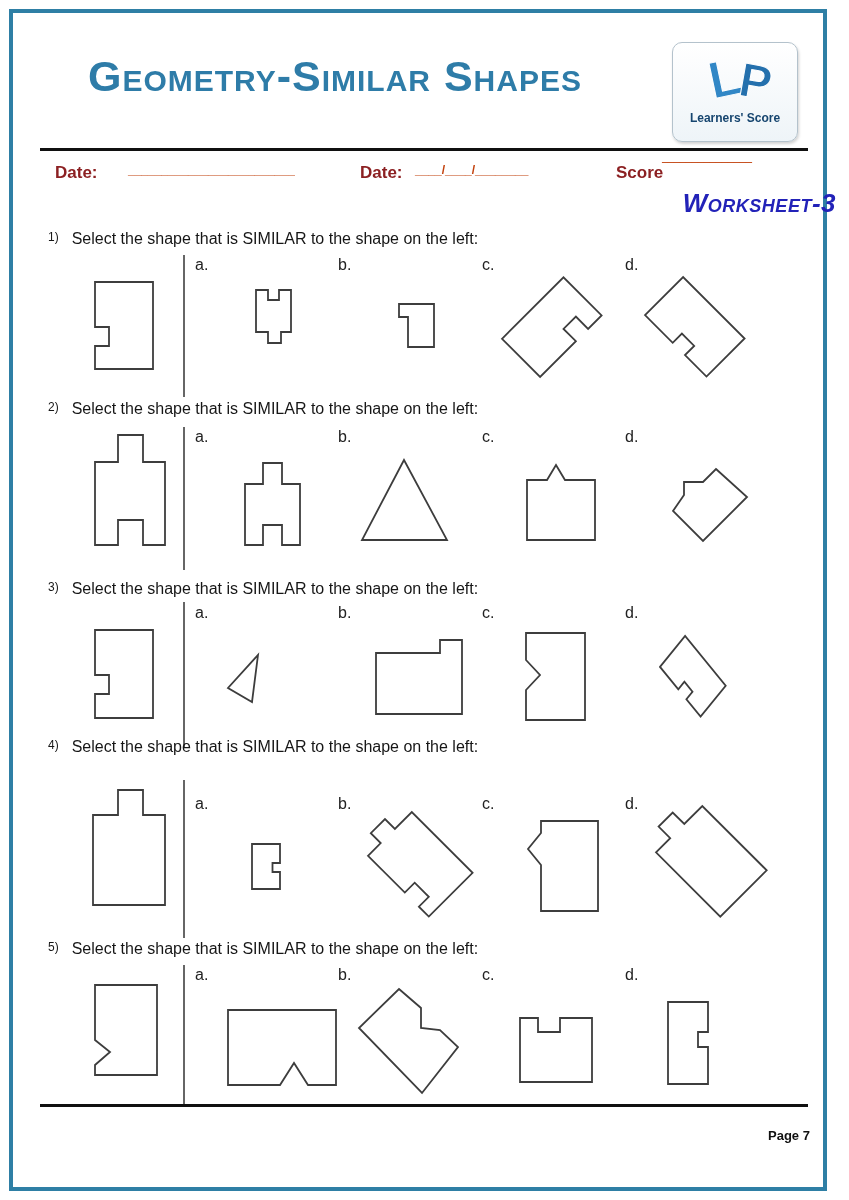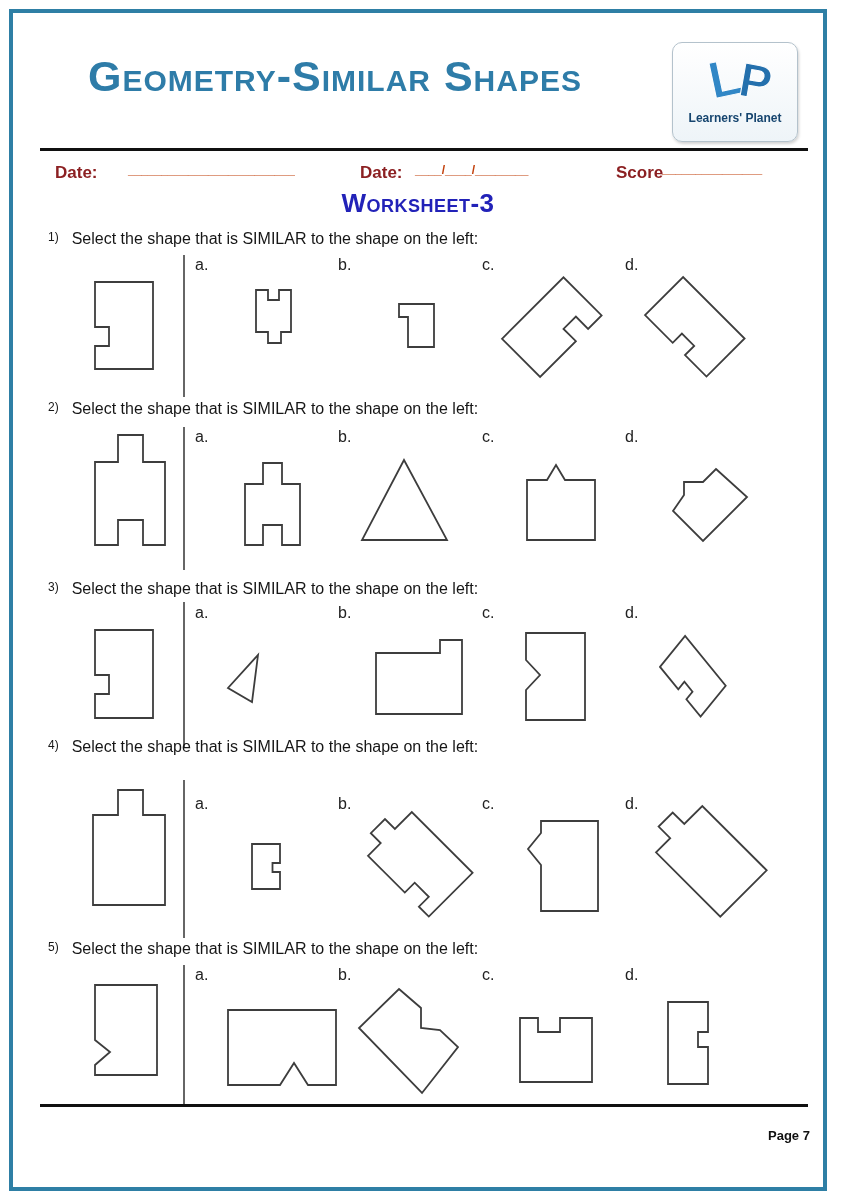--- a/index.html
+++ b/index.html
@@ -9,22 +9,22 @@
   .title{position:absolute;left:88px;top:52px;margin:0;font-variant:small-caps;
          font-weight:bold;font-size:43px;letter-spacing:1px;color:#2e7ca8;}
   .logo{position:absolute;left:672px;top:42px;width:124px;height:98px;border:1px solid #b4c2cc;
         border-radius:10px;background:linear-gradient(#ffffff,#eef4f8);
         box-shadow:1px 2px 3px rgba(0,0,0,.18);text-align:center;}
   .logo svg{display:block;margin:0 auto;}
   .logo-caption{font-size:12px;font-weight:bold;color:#16456f;margin-top:-4px;}
   .hline{position:absolute;left:40px;width:768px;height:3px;background:#101010;}
   .meta{position:absolute;font-weight:bold;font-size:17px;color:#8c2022;white-space:pre;}
   .meta-line{position:absolute;font-weight:bold;font-size:12px;color:#c2410c;white-space:pre;letter-spacing:0px;}
-  .ws-title{position:absolute;left:0;right:0;top:188px;text-align:center;font-variant:small-caps;
-            font-weight:bold;font-size:26px;color:#2222b8;letter-spacing:0.5px;}
+  .ws-title{position:absolute;left:0;right:0;top:188px;text-align:right;font-variant:small-caps;
+            font-weight:bold;font-size:26px;color:#2222b8;letter-spacing:0.5px;font-style:italic;}
   .q-text{position:absolute;left:48px;font-size:16px;color:#161616;white-space:nowrap;}
   .q-num{font-size:12px;position:relative;top:-3px;margin-right:13px;}
   .opt-label{position:absolute;font-size:16px;color:#222;}
   .divider{position:absolute;width:2px;background:#666;}
   svg.shape{position:absolute;overflow:visible;}
   svg.shape polygon{fill:none;stroke:#3d3d3d;stroke-width:1.8;stroke-linejoin:miter;}
   .footer-url{position:absolute;left:0;right:0;top:1122px;text-align:center;
               font-family:"Liberation Serif",serif;font-style:italic;font-size:17px;color:#1c1c1c;}
   .page-num{position:absolute;left:760px;top:1128px;font-size:13px;font-weight:bold;color:#111;padding-left:8px;}
 </style>
@@ -34,31 +34,31 @@
 <div class="page">
   <div class="frame"></div>
 
   <h1 class="title">Geometry-Similar Shapes</h1>
 
   <div class="logo">
     <svg width="124" height="72" viewBox="0 0 124 72">
       <text x="40" y="56" font-family="Liberation Sans, sans-serif" font-size="52" font-weight="bold" fill="#3187c6" stroke="#ffffff" stroke-width="1" transform="rotate(-12 40 56)">L</text>
       <text x="64" y="52" font-family="Liberation Sans, sans-serif" font-size="48" font-weight="bold" fill="#2470ad" stroke="#ffffff" stroke-width="1" transform="rotate(10 64 52)">P</text>
     </svg>
-    <div class="logo-caption">Learners' Planet</div>
+    <div class="logo-caption">Learners' Score</div>
   </div>
 
   <div class="hline" style="top:148px;"></div>
 
   <span class="meta" style="left:55px;top:163px;">Date:</span>
   <span class="meta-line" style="left:128px;top:163px;">_________________________</span>
   <span class="meta" style="left:360px;top:163px;">Date:</span>
   <span class="meta-line" style="left:415px;top:163px;">____/____/________</span>
   <span class="meta" style="left:616px;top:163px;">Score</span>
-  <span class="meta-line" style="left:662px;top:162px;">_______________</span>
+  <span class="meta-line" style="left:662px;top:150px;font-family:Liberation Serif, serif;">_______________</span>
 
   <div class="ws-title">Worksheet-3</div>
 
   <div id="questions">
       <div>
         <div class="q-text" style="top: 230px;"><span class="q-num">1)</span><span>Select the shape that is SIMILAR to the shape on the left:</span></div>
         <div class="divider" style="left: 183px; top: 255px; height: 142px;"></div>
         <div class="opt-label" style="left: 195px; top: 256px;">a.</div>
         <div class="opt-label" style="left: 338px; top: 256px;">b.</div>
         <div class="opt-label" style="left: 482px; top: 256px;">c.</div>

